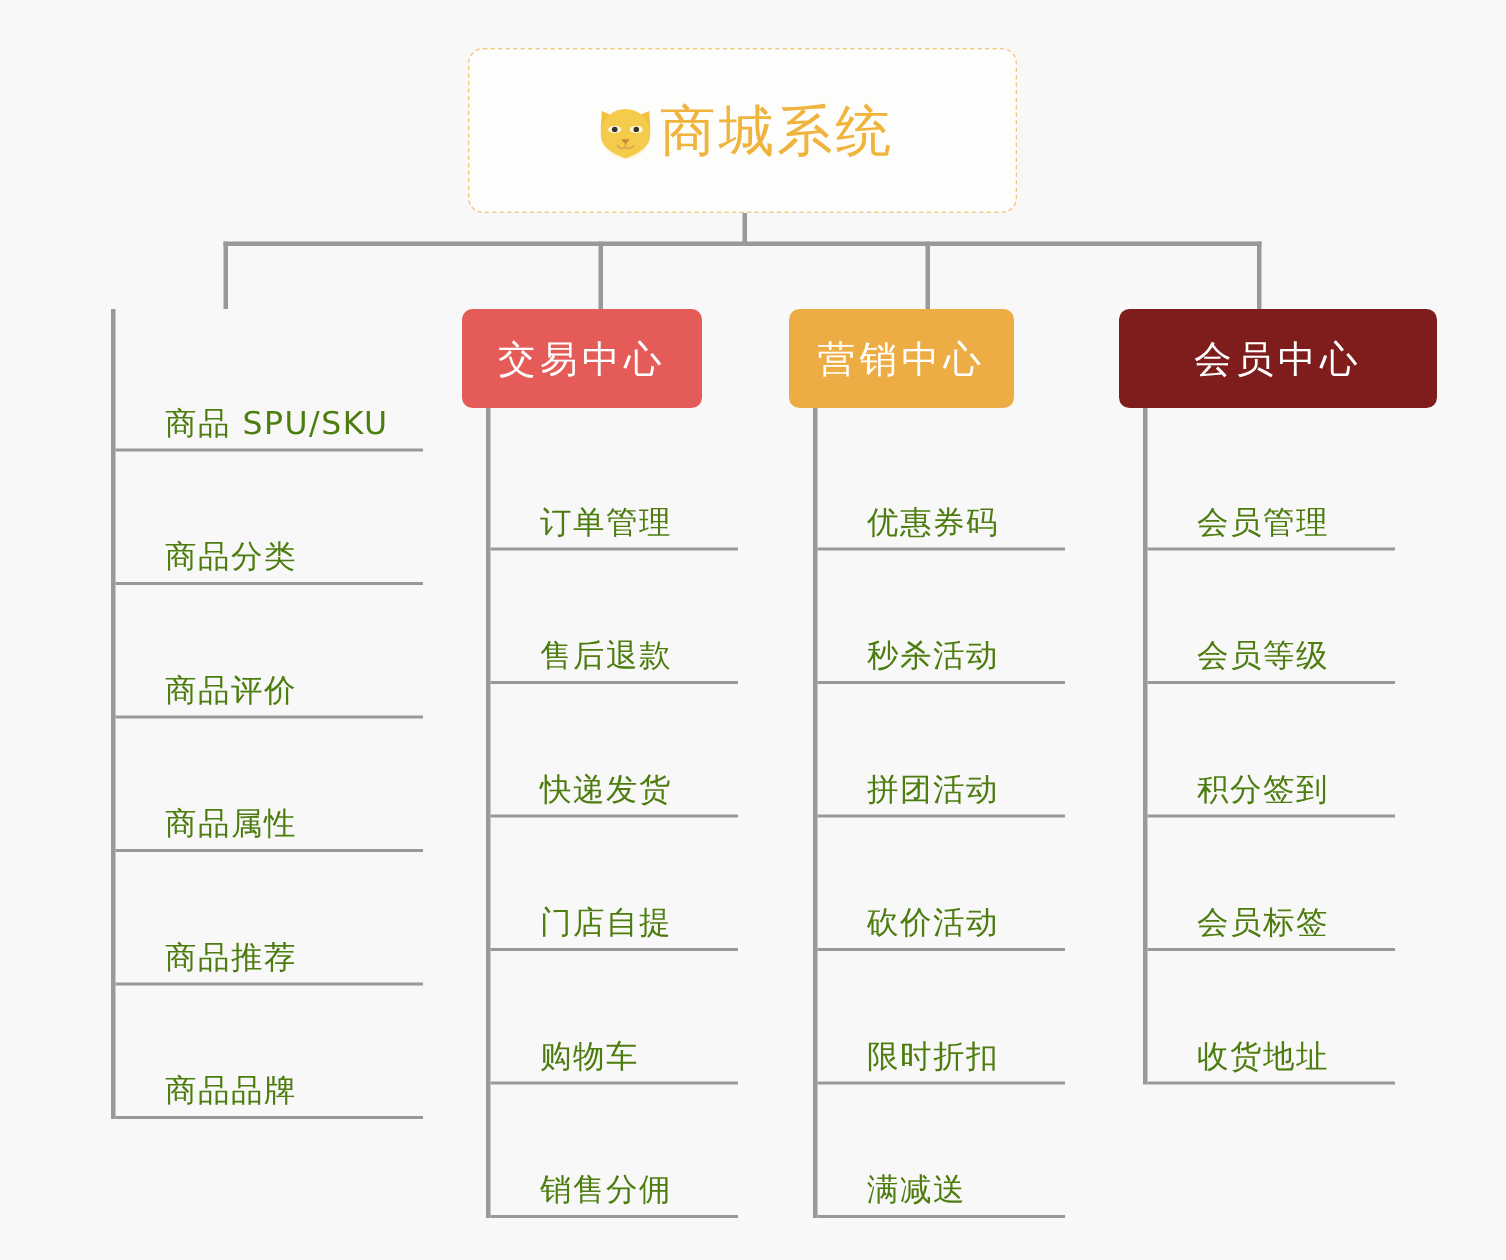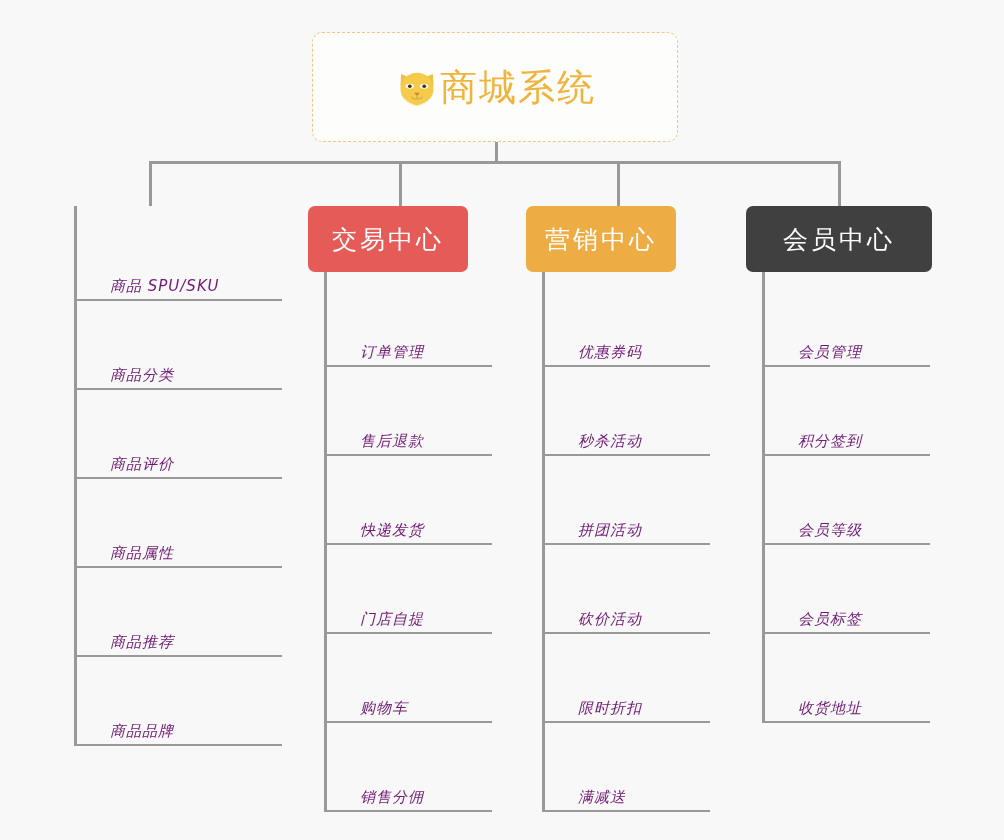--- a/index.html
+++ b/index.html
@@ -69,28 +69,27 @@
     border-left: 3px solid #999999;
   }
   .leaf-item {
     position: relative;
     height: 89px;
     display: flex;
     align-items: flex-end;
     padding-left: 33px;
   }
   .leaf-label {
-    font-size: 15px;
-    color: #701a75;
+    font-size: 21px;
+    color: #4d7c0f;
     letter-spacing: 1px;
     line-height: 1.1;
     padding-bottom: 7px;
     white-space: nowrap;
     font-family: "DejaVu Sans", "Liberation Sans", sans-serif;
-    font-style: italic;
   }
   .leaf-rule {
     position: absolute;
     left: 0;
     bottom: 0;
     height: 2px;
     background: #999999;
   }
 </style>
 </head>
@@ -204,35 +203,35 @@
             <span class="leaf-label">限时折扣</span>
             <div class="leaf-rule" style="width: 165px;"></div>
           </div>
           <div class="leaf-item">
             <span class="leaf-label">满减送</span>
             <div class="leaf-rule" style="width: 165px;"></div>
           </div>
         </div>
       </div>
       <div class="column" style="left: 746px;">
-        <div class="cat-box" style="width: 186px; background: #404040;">会员中心</div>
+        <div class="cat-box" style="width: 212px; background: #7f1d1d;">会员中心</div>
         <div class="leaf-list" style="margin-left: 16px;">
           <div class="leaf-item">
             <span class="leaf-label">会员管理</span>
             <div class="leaf-rule" style="width: 165px;"></div>
           </div>
           <div class="leaf-item">
+            <span class="leaf-label">会员等级</span>
+            <div class="leaf-rule" style="width: 165px;"></div>
+          </div>
+          <div class="leaf-item">
             <span class="leaf-label">积分签到</span>
             <div class="leaf-rule" style="width: 165px;"></div>
           </div>
           <div class="leaf-item">
-            <span class="leaf-label">会员等级</span>
-            <div class="leaf-rule" style="width: 165px;"></div>
-          </div>
-          <div class="leaf-item">
             <span class="leaf-label">会员标签</span>
             <div class="leaf-rule" style="width: 165px;"></div>
           </div>
           <div class="leaf-item">
             <span class="leaf-label">收货地址</span>
             <div class="leaf-rule" style="width: 165px;"></div>
           </div>
         </div>
       </div>
     </div>

